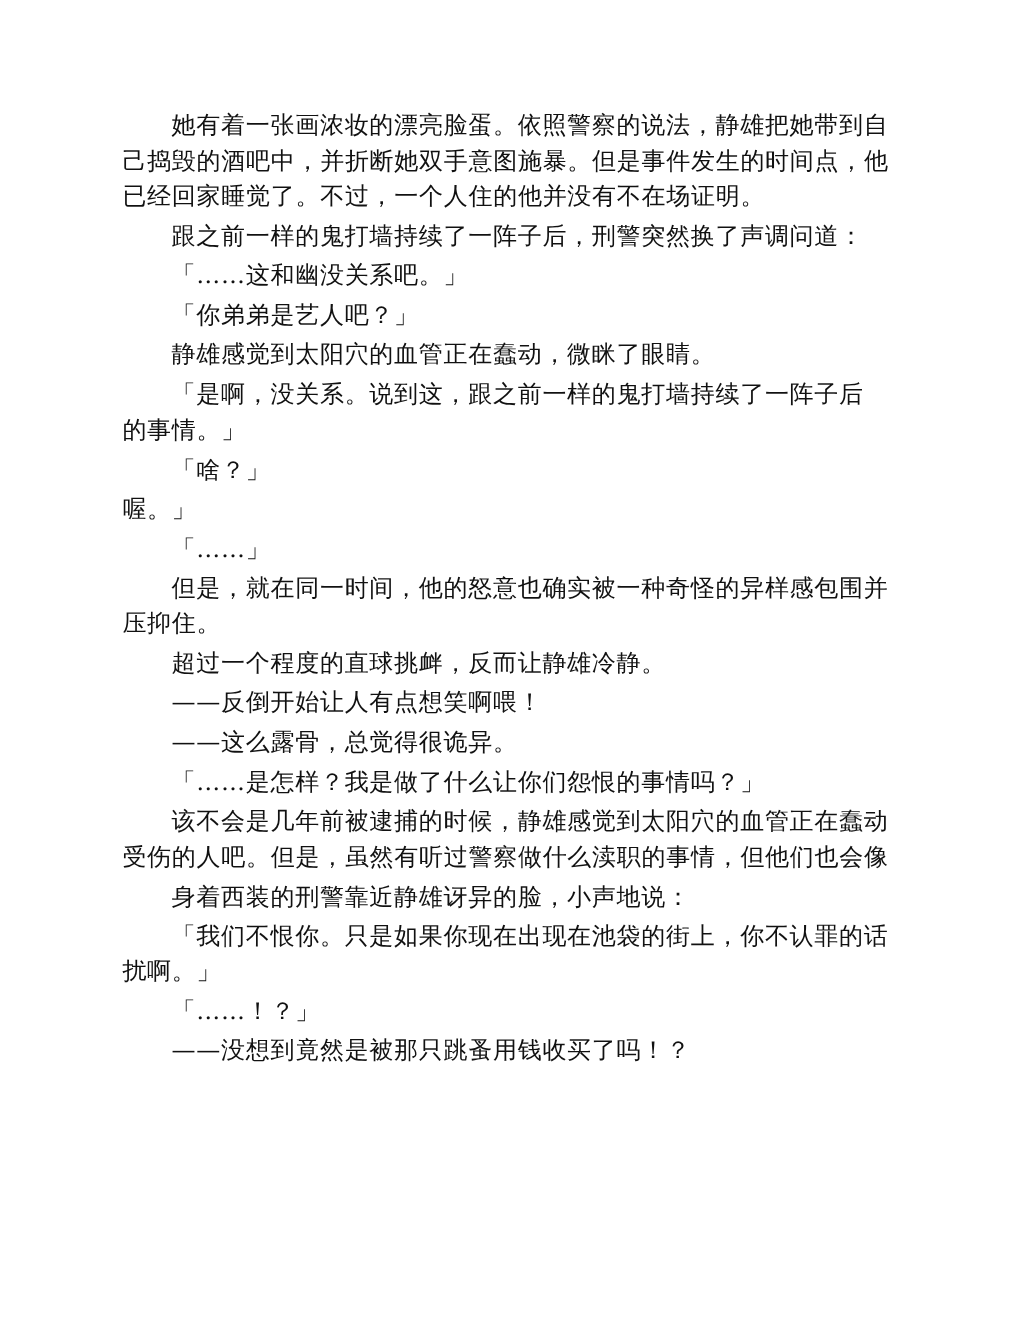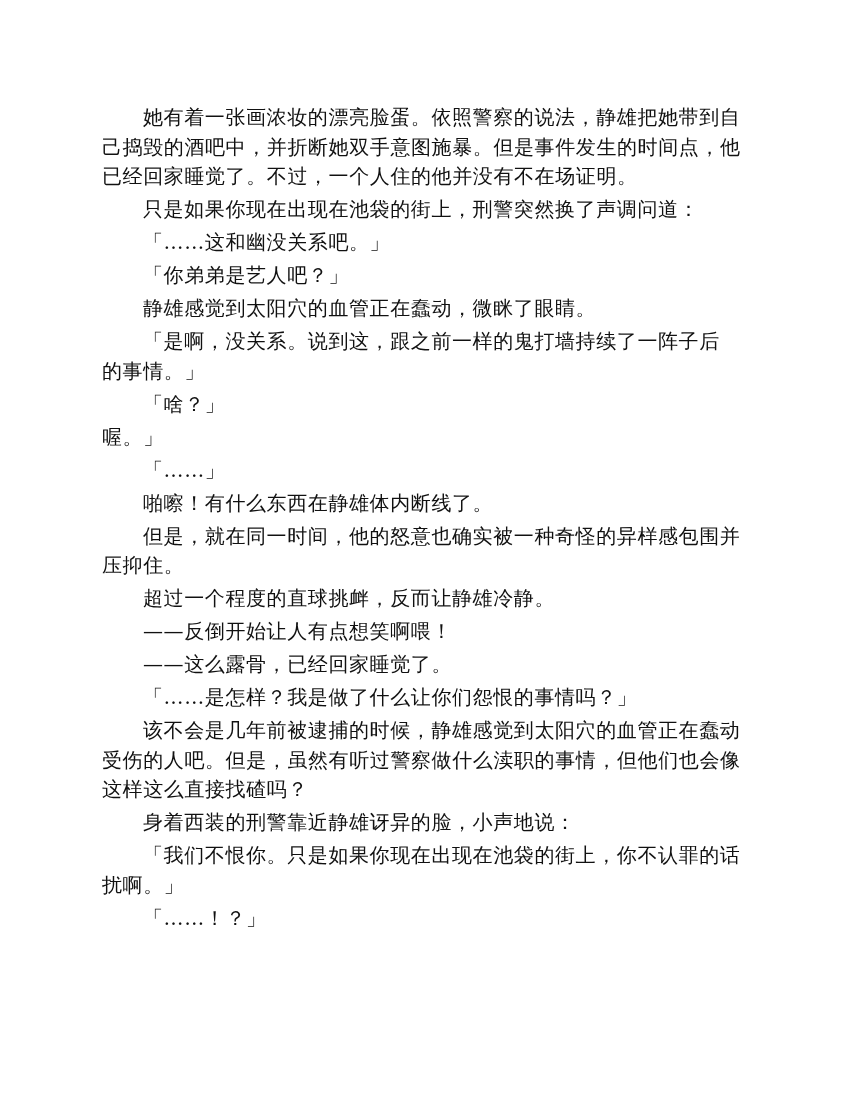--- a/index.html
+++ b/index.html
@@ -1,20 +1,20 @@
 <!DOCTYPE html>
 <html><head>
 <meta charset="utf-8">
 <style>
   html, body { margin: 0; padding: 0; background: #ffffff; }
   body { width: 850px; height: 1100px; position: relative; overflow: hidden; }
   .page {
     position: absolute;
     left: 102px;
-    top: 103px;
+    top: 90px;
     width: 660px;
     color: #111111;
     font-family: "DejaVu Serif", "Liberation Serif", serif;
     font-size: 20px;
   }
   .para { margin: 0 0 3.5px 0; }
   .line {
     display: block;
     height: 29.5px;
     line-height: 29.5px;
@@ -26,21 +26,21 @@
 </head>
 <body>
 
 <div class="page">
   <div class="para">
     <span class="line indent">她有着一张画浓妆的漂亮脸蛋。依照警察的说法，静雄把她带到自</span>
     <span class="line">己捣毁的酒吧中，并折断她双手意图施暴。但是事件发生的时间点，他</span>
     <span class="line">已经回家睡觉了。不过，一个人住的他并没有不在场证明。</span>
   </div>
   <div class="para">
-    <span class="line indent">只是如果你现在出现在池袋的街上，刑警突然换了声调问道：</span>
+    <span class="line indent">跟之前一样的鬼打墙持续了一阵子后，刑警突然换了声调问道：</span>
   </div>
   <div class="para">
     <span class="line indent">「……这和幽没关系吧。」</span>
   </div>
   <div class="para">
     <span class="line indent">「你弟弟是艺人吧？」</span>
   </div>
   <div class="para">
     <span class="line indent">静雄感觉到太阳穴的血管正在蠢动，微眯了眼睛。</span>
   </div>
@@ -51,46 +51,45 @@
   <div class="para">
     <span class="line indent">「啥？」</span>
   </div>
   <div class="para">
     <span class="line">喔。」</span>
   </div>
   <div class="para">
     <span class="line indent">「……」</span>
   </div>
   <div class="para">
-    <span class="line indent">啪嚓！有什么东西在静雄体内断线了。</span>
-  </div>
-  <div class="para">
     <span class="line indent">但是，就在同一时间，他的怒意也确实被一种奇怪的异样感包围并</span>
     <span class="line">压抑住。</span>
   </div>
   <div class="para">
     <span class="line indent">超过一个程度的直球挑衅，反而让静雄冷静。</span>
   </div>
   <div class="para">
     <span class="line indent">——反倒开始让人有点想笑啊喂！</span>
   </div>
   <div class="para">
-    <span class="line indent">——这么露骨，已经回家睡觉了。</span>
+    <span class="line indent">——这么露骨，总觉得很诡异。</span>
   </div>
   <div class="para">
     <span class="line indent">「……是怎样？我是做了什么让你们怨恨的事情吗？」</span>
   </div>
   <div class="para">
     <span class="line indent">该不会是几年前被逮捕的时候，静雄感觉到太阳穴的血管正在蠢动</span>
     <span class="line">受伤的人吧。但是，虽然有听过警察做什么渎职的事情，但他们也会像</span>
-    <span class="line">这样这么直接找碴吗？</span>
   </div>
   <div class="para">
     <span class="line indent">身着西装的刑警靠近静雄讶异的脸，小声地说：</span>
   </div>
   <div class="para">
     <span class="line indent">「我们不恨你。只是如果你现在出现在池袋的街上，你不认罪的话</span>
     <span class="line">扰啊。」</span>
   </div>
   <div class="para">
     <span class="line indent">「……！？」</span>
   </div>
+  <div class="para">
+    <span class="line indent">——没想到竟然是被那只跳蚤用钱收买了吗！？</span>
+  </div>
 </div>
 
 </body></html>

